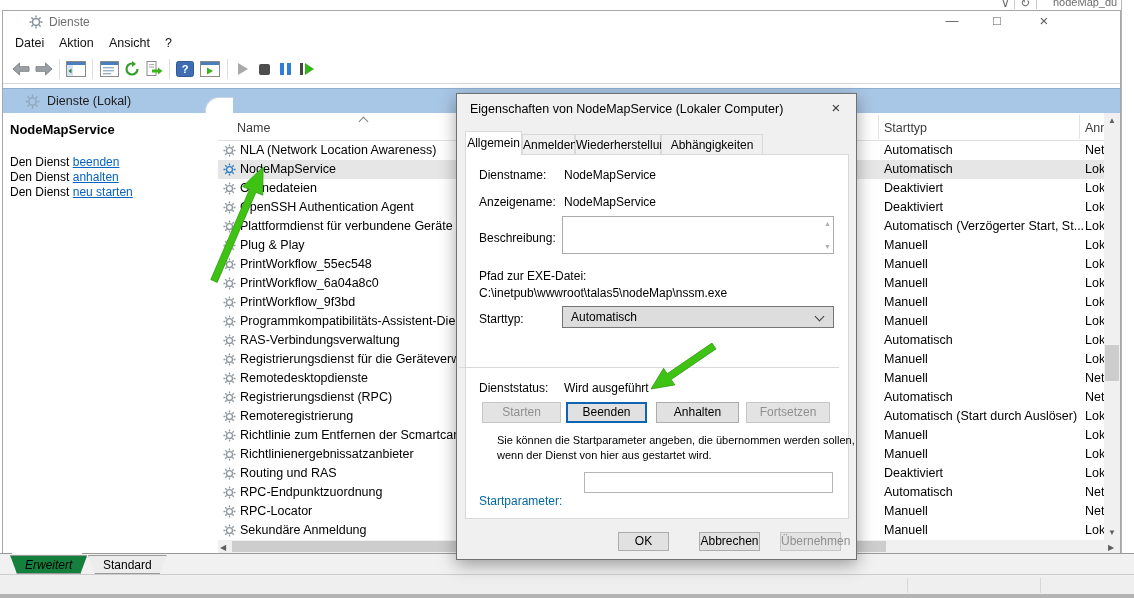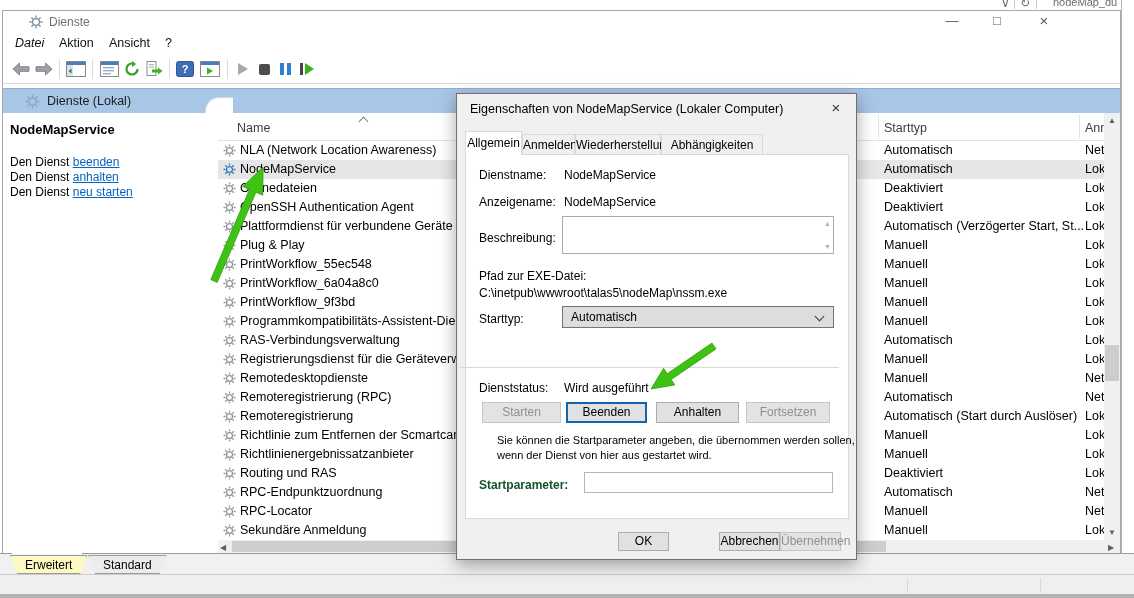--- a/index.html
+++ b/index.html
@@ -60,21 +60,21 @@
   .sb-arrow { color:#5f5f5f; font-size:8px; text-align:center; }
   #vscroll { left:1104px; top:113px; width:16px; height:427px; background:#f0f0f0; }
   #hscroll { left:218px; top:540px; width:886px; height:13px; background:#f0f0f0; }
   #hcorner { left:1104px; top:540px; width:16px; height:13px; background:#f0f0f0; }
 
   
   #tabstrip { left:0; top:553px; width:1134px; height:21px; background:#f1f1f1; border-top:1px solid #9a9a9a; }
   .btab { position:absolute; top:1px; height:19px; line-height:18px; padding:0 14px; font-size:12px;
           clip-path:polygon(0 0, 100% 0, calc(100% - 7px) 100%, 7px 100%);
           background:#ececec; border:1px solid #9a9a9a; }
-  .btab.active { background:#fef9c3; }
+  .btab.active { background:#15803d;font-style:italic; }
   #tabstrip-cover { left:12px; top:553px; width:70px; height:1px; background:#fff; }
 
   #statusbar { left:0; top:574px; width:1134px; height:20px; background:#efefef; border-top:1px solid #cdcdcd; }
   .status-sep { position:absolute; top:3px; width:1px; height:15px; background:#d8d8d8; }
   #bottom-strip { left:0; top:594px; width:1134px; height:4px; background:#b3b3b3; }
 
   
   #dialog { left:456px; top:93px; width:401px; height:467px; background:#f0f0f0; border:1px solid #707070; box-shadow:0 5px 16px rgba(0,0,0,0.35); z-index:10;padding-left:44px; }
   #dlg-title { position:absolute; left:13px; top:8px; font-size:12.5px; color:#000; white-space:nowrap; }
   #dlg-close { position:absolute; right:8px; top:4px; width:24px; height:20px; text-align:center; line-height:19px; font-size:15px; color:#333; }
@@ -128,21 +128,21 @@
         <path d="M7 0.5v2.2M7 11.3v2.2M0.5 7h2.2M11.3 7h2.2M2.4 2.4l1.6 1.6M10 10l1.6 1.6M11.6 2.4L10 4M4 10l-1.6 1.6"></path>
       </g>
     </svg>
     <span id="title-text">Dienste</span>
     <span class="wc" style="right:150px;">—</span>
     <span class="wc" style="right:105px;">□</span>
     <span class="wc" style="right:58px; font-size:15px;">×</span>
   </div>
 
   <div id="menubar" class="abs">
-    <span class="menu-item" style="left:12px;font-style:italic;">Datei</span>
+    <span class="menu-item" style="left:12px;">Datei</span>
     <span class="menu-item" style="left:56px;">Aktion</span>
     <span class="menu-item" style="left:106px;">Ansicht</span>
     <span class="menu-item" style="left:162px;">?</span>
   </div>
 
   <div id="toolbar" class="abs">
     <span class="tb" style="left:8px; width:20px;">
       <svg width="18" height="14" viewBox="0 0 18 14">
           <path d="M7.5 1 L1 7 L7.5 13 V9.3 H17 V4.7 H7.5 Z" fill="#9aa0a6" stroke="#83888d"></path>
         </svg>
@@ -409,21 +409,21 @@
       <span class="cell-anm">Netz</span>
     </div>
 
     <div class="row">
       <svg class="gear" viewBox="0 0 14 14">
         <g stroke="currentColor" fill="none" stroke-width="1.4">
           <circle cx="7" cy="7" r="3.2"></circle>
           <path d="M7 0.5v2.2M7 11.3v2.2M0.5 7h2.2M11.3 7h2.2M2.4 2.4l1.6 1.6M10 10l1.6 1.6M11.6 2.4L10 4M4 10l-1.6 1.6"></path>
         </g>
       </svg>
-      <span class="cell-name">Remoteregistrierung (RPC)</span>
+      <span class="cell-name">Registrierungsdienst (RPC)</span>
       <span class="cell-start">Automatisch</span>
       <span class="cell-anm">Netz</span>
     </div>
 
     <div class="row">
       <svg class="gear" viewBox="0 0 14 14">
         <g stroke="currentColor" fill="none" stroke-width="1.4">
           <circle cx="7" cy="7" r="3.2"></circle>
           <path d="M7 0.5v2.2M7 11.3v2.2M0.5 7h2.2M11.3 7h2.2M2.4 2.4l1.6 1.6M10 10l1.6 1.6M11.6 2.4L10 4M4 10l-1.6 1.6"></path>
         </g>
@@ -571,25 +571,25 @@
     <span class="dvalue" style="top:287px;">Wird ausgeführt</span>
 
     <div class="dbtn disabled" style="left:25px; width:79px;">Starten</div>
     <div class="dbtn focused" style="left:109px; width:81px;">Beenden</div>
     <div class="dbtn" style="left:199px; width:83px;">Anhalten</div>
     <div class="dbtn disabled" style="left:289px; width:84px;">Fortsetzen</div>
 
     <span class="hint" style="top:340px;">Sie können die Startparameter angeben, die übernommen werden sollen,</span>
     <span class="hint" style="top:355px;">wenn der Dienst von hier aus gestartet wird.</span>
 
-    <span class="dlabel" style="top:384px; color:#14532d;font-weight:bold;">Startparameter:</span>
+    <span class="dlabel" style="top:400px; color:#0369a1;">Startparameter:</span>
     <div id="startparam-input"><span></span></div>
 
     <div class="fbtn" style="left:161px; width:51px;">OK</div>
-    <div class="fbtn" style="left:242px; width:61px;margin-left:20px;">Abbrechen</div>
+    <div class="fbtn" style="left:242px; width:61px;">Abbrechen</div>
     <div class="fbtn disabled" style="left:323px; width:61px;">Übernehmen</div>
   </div>
 
   <svg id="arrows" class="abs" viewBox="0 0 1134 598">
     <polygon points="210.8,279.6 249.5,189.5 242.6,186.6 263,167 262.8,195.2 255.9,192.3 217.2,282.4" fill="#3ec214" stroke="#2f9a0e" stroke-width="0.8"></polygon>
     <polygon points="712.0,343.1 667.2,373.7 663.6,368.3 651,389 674.8,384.9 671.2,379.5 716.0,348.9" fill="#3ec214" stroke="#2f9a0e" stroke-width="0.8"></polygon>
   </svg>
 
 </div>
 

